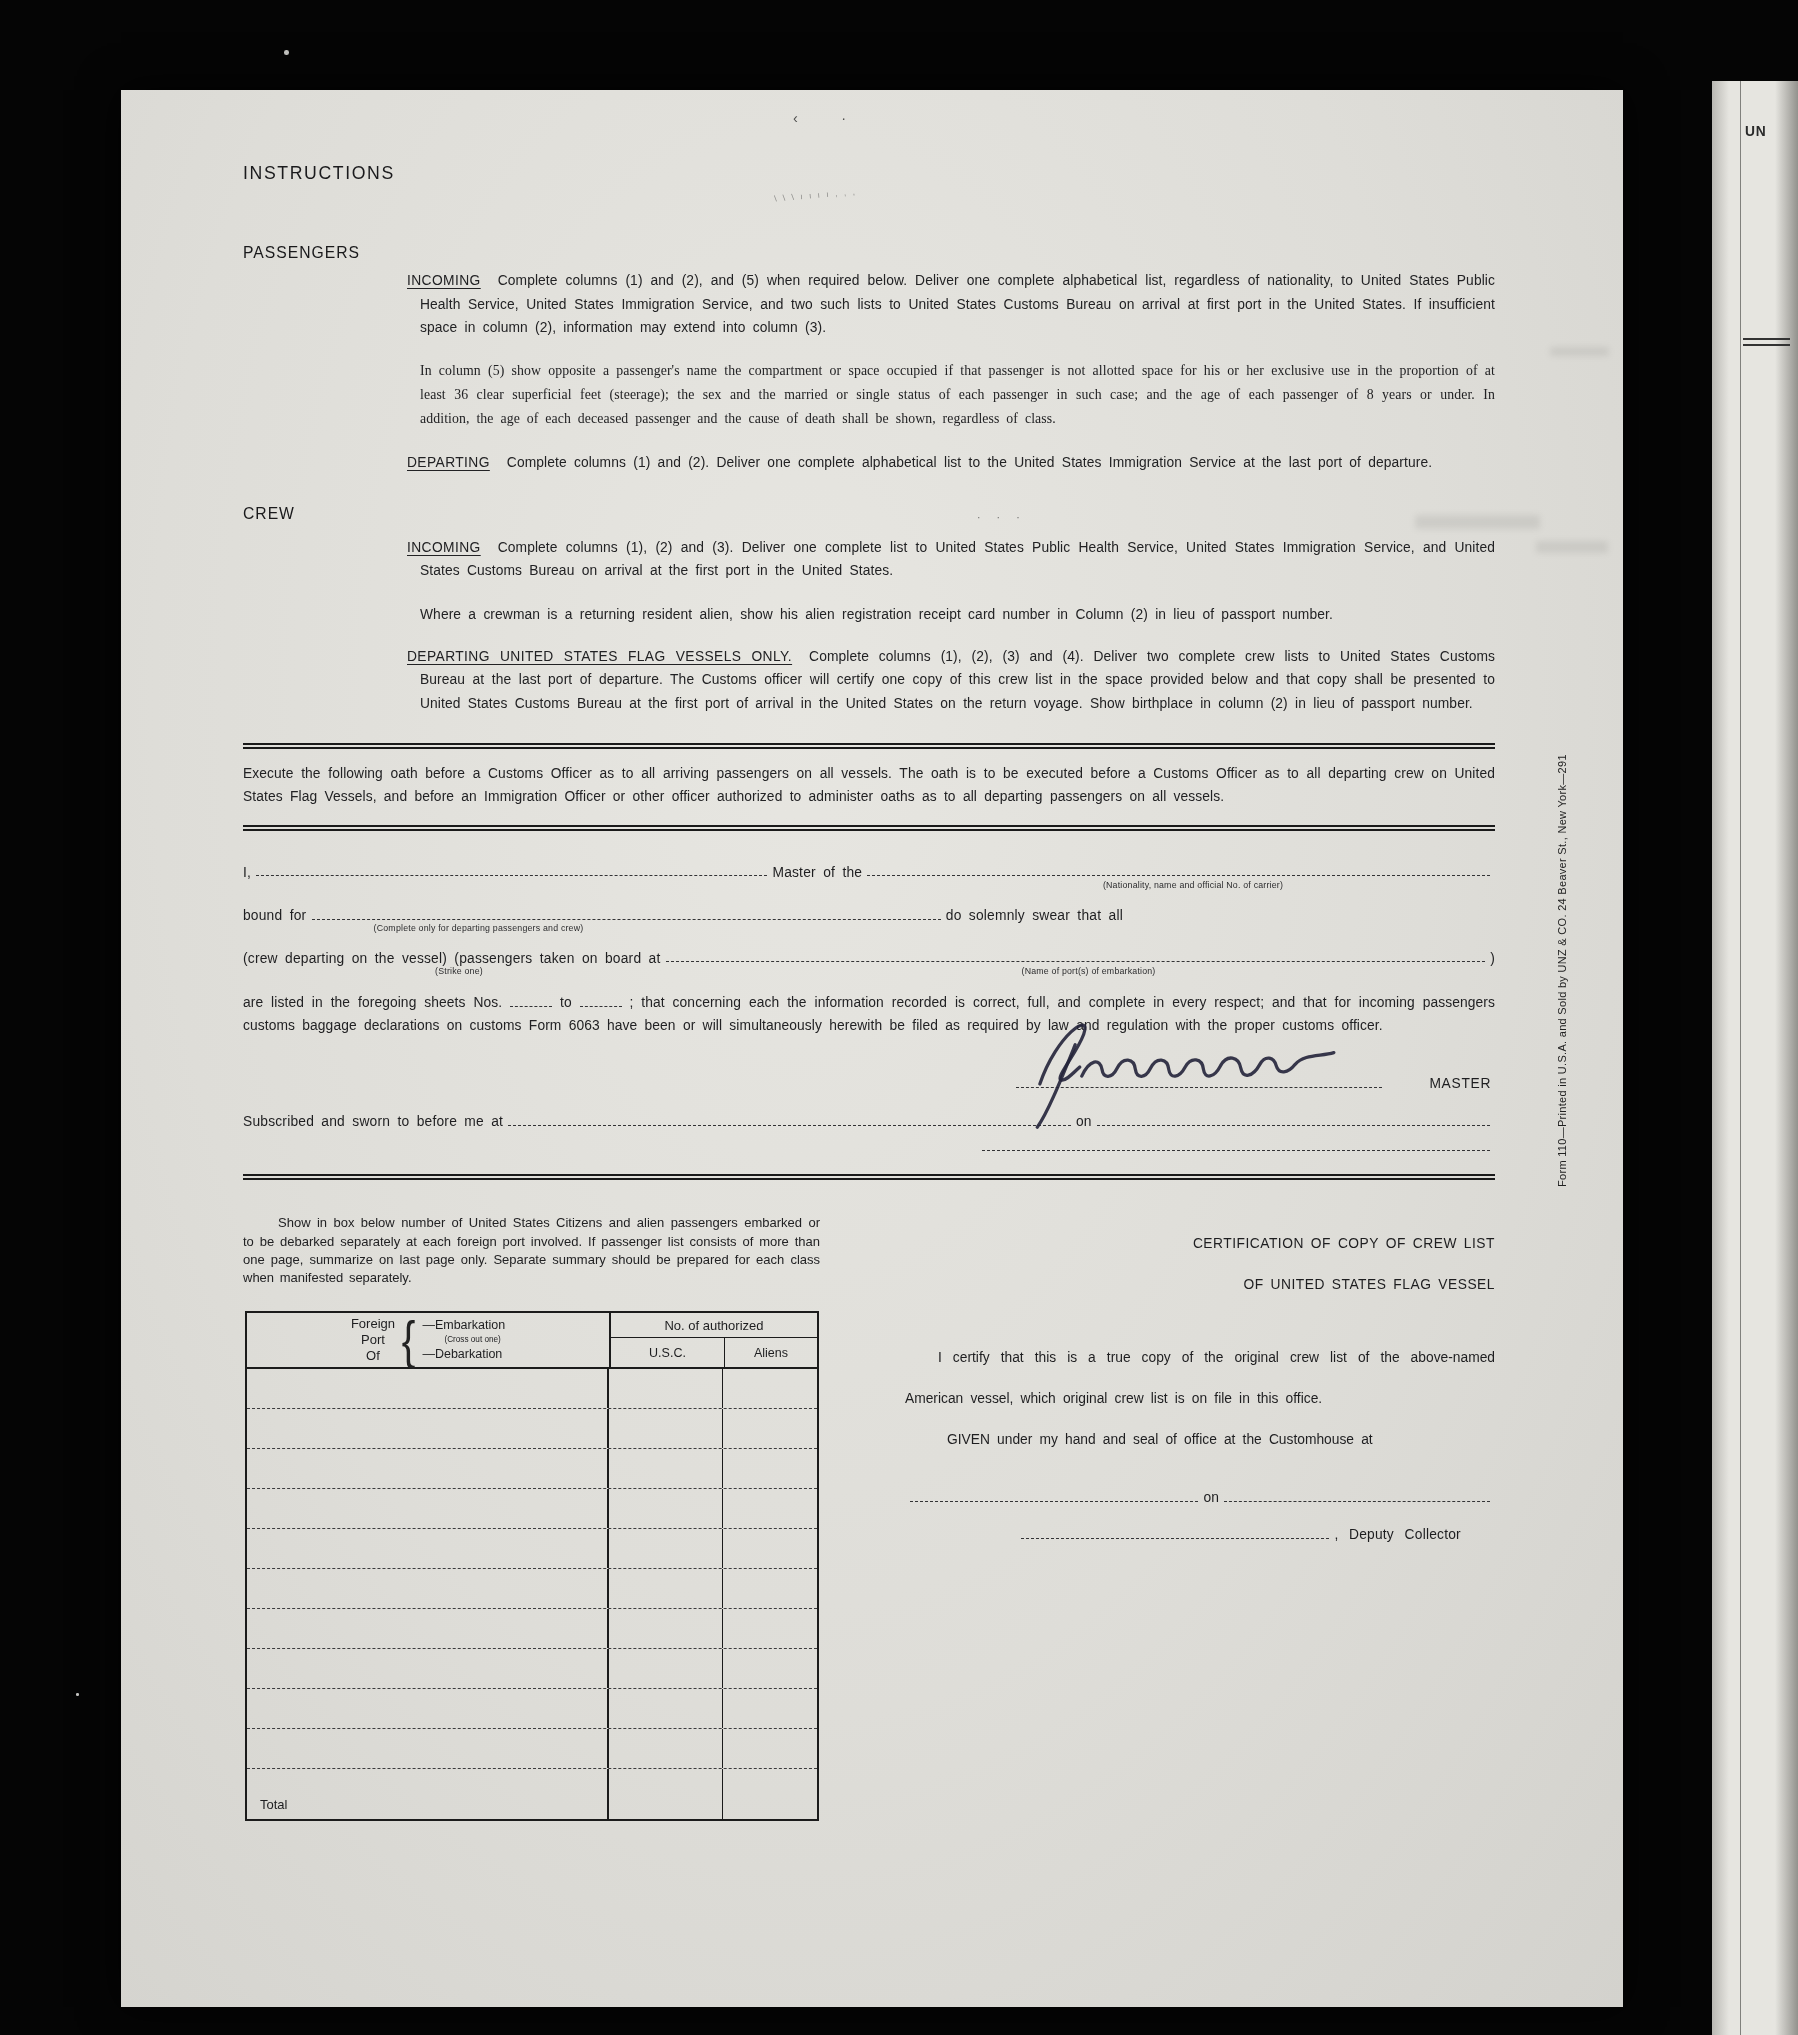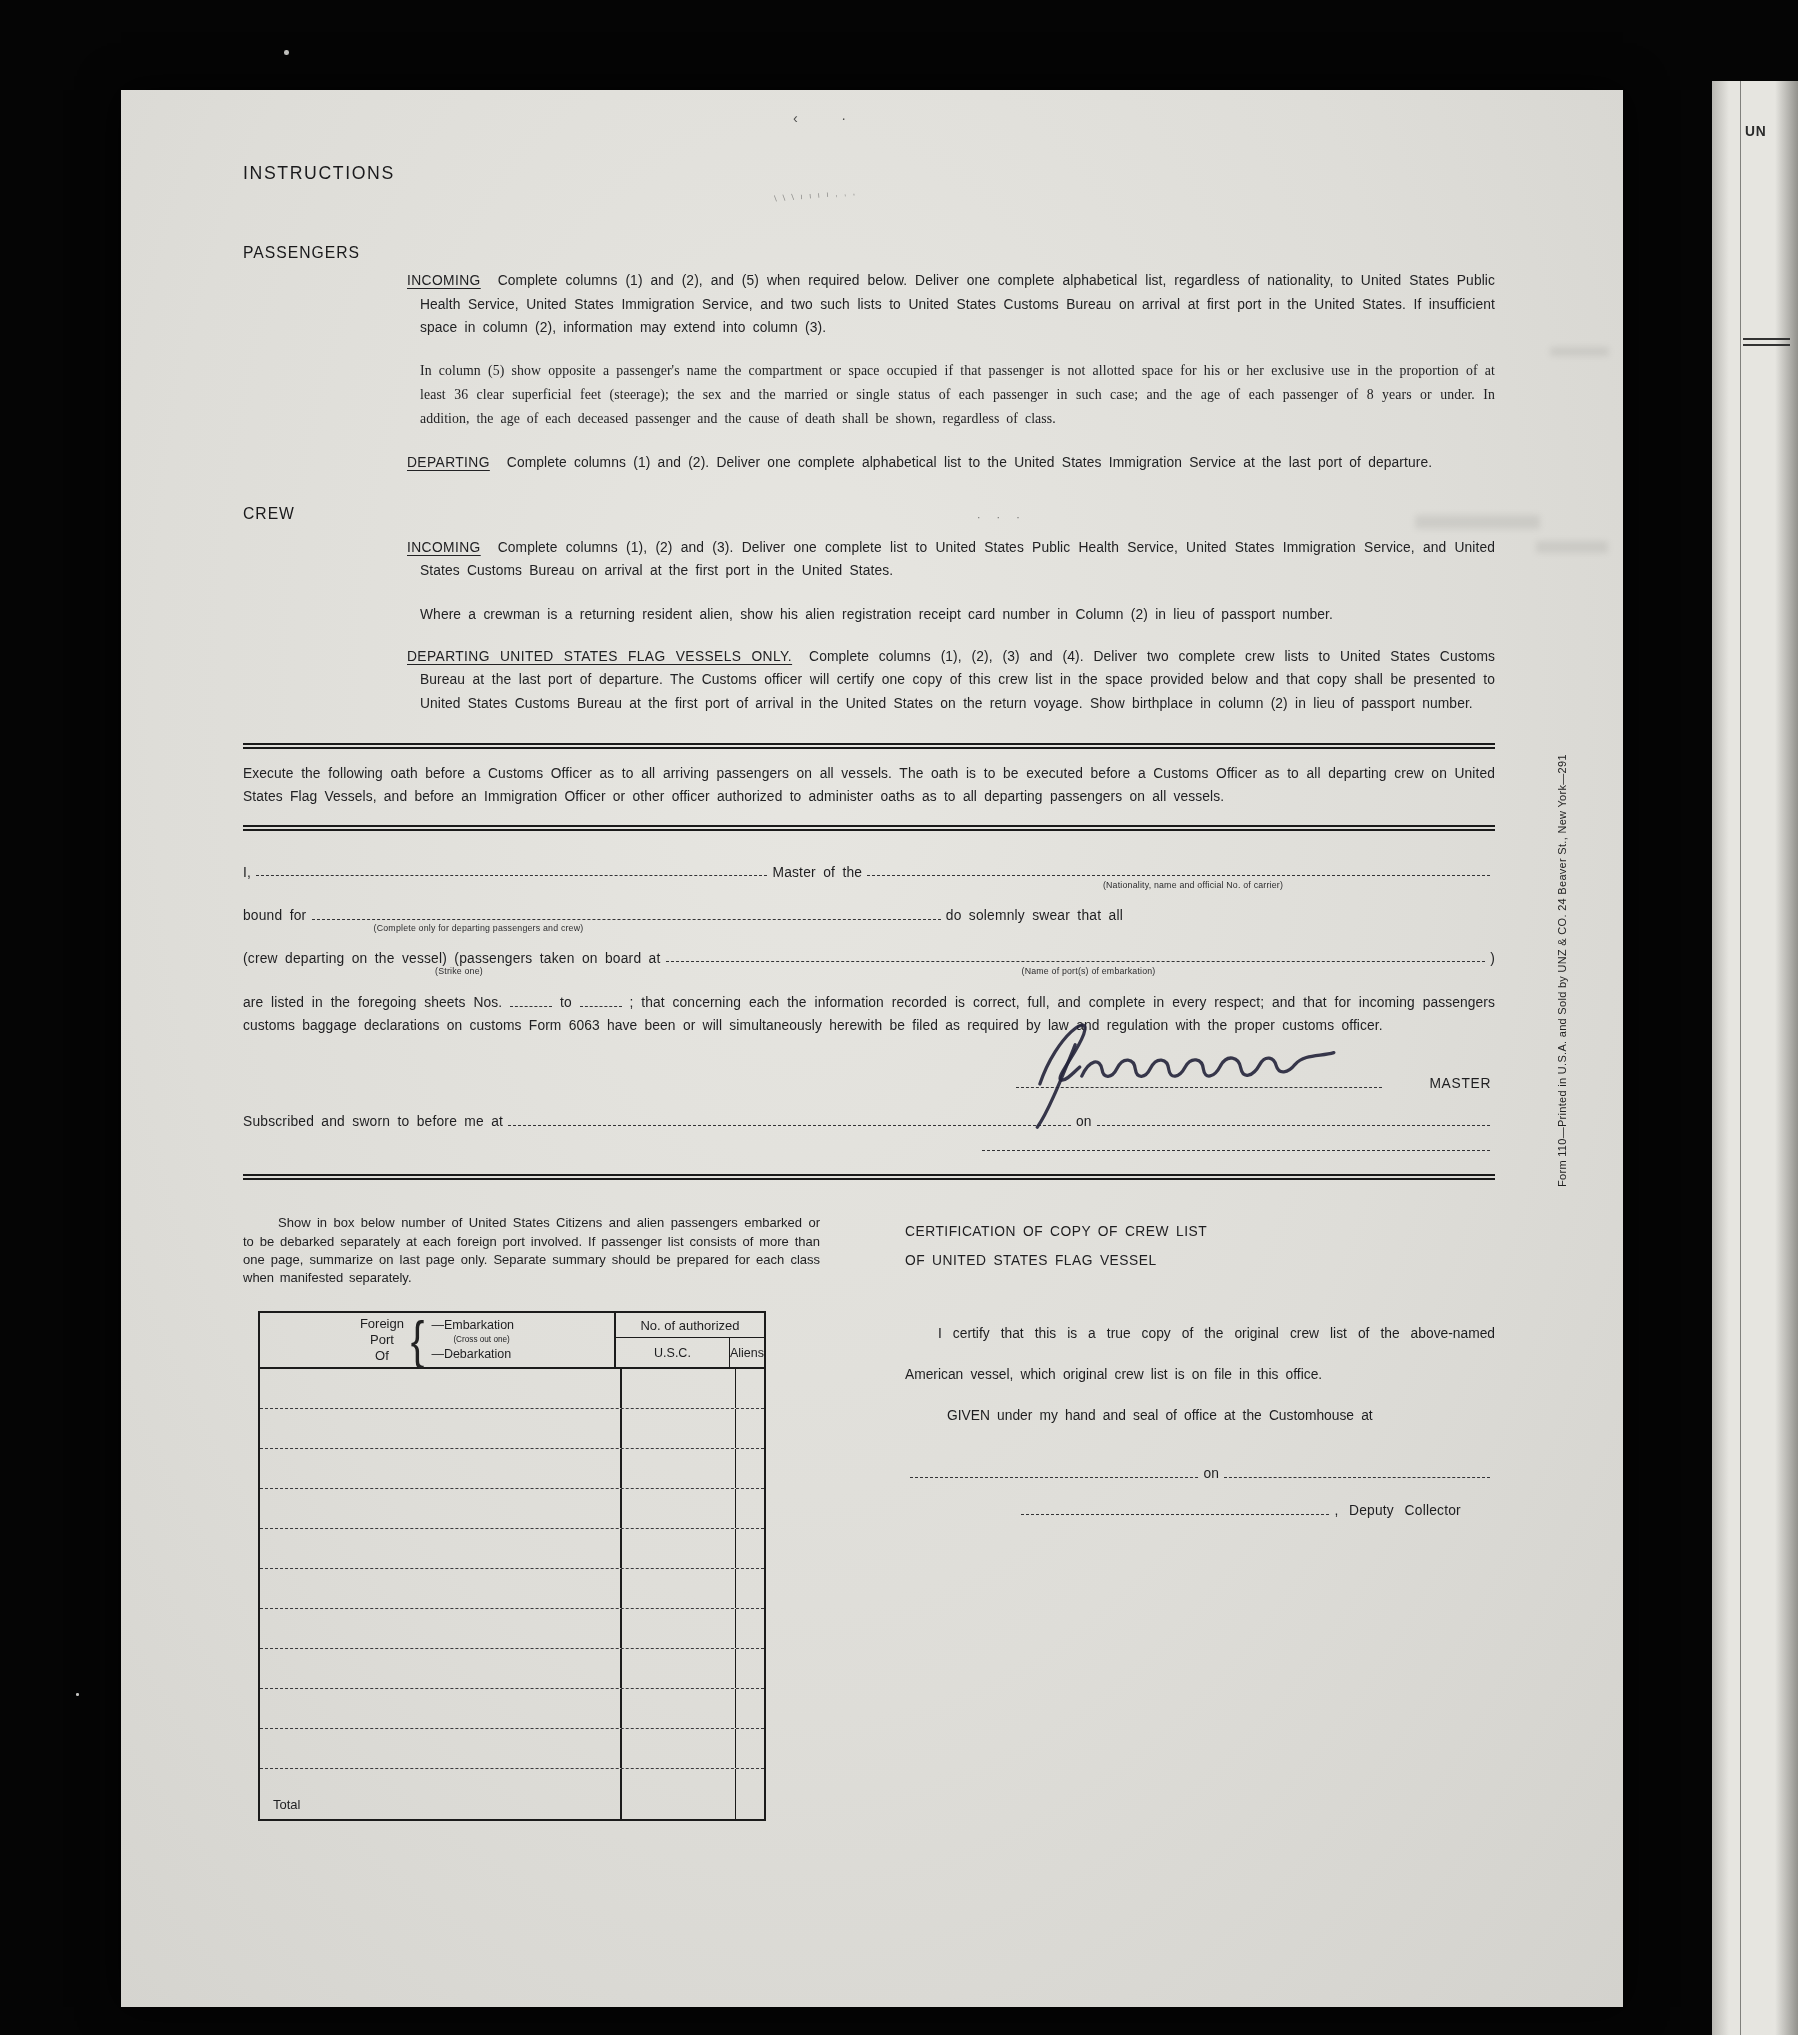--- a/index.html
+++ b/index.html
@@ -89,21 +89,21 @@
   .subscribed-row { margin-top:18.3px; }
   .extra-row { margin-top:21px; }
 
   .twocol { display:flex; margin-top:34px; }
   .leftcol { width:577px; }
   .rightcol { width:590px; margin-left:auto; }
 
   .sum-note { font-size:13px; line-height:18.3px; text-align:justify; word-spacing:2px; text-indent:35px; color:#222224; }
 
   
-  .sum-table { width:508px; border:2px solid #1b1b1b; margin-top:23.6px; margin-left:15px; font-size:13px; background:transparent; }
+  .sum-table { width:574px; border:2px solid #1b1b1b; margin-top:23.6px; margin-left:2px; font-size:13px; background:transparent; }
   .t-hdr { display:flex; border-bottom:2px solid #1b1b1b; height:56px; }
   .th-c1 { width:362px; display:flex; align-items:center; justify-content:center; gap:5.2px; }
   .fp-stack { text-align:center; line-height:15.7px; font-size:13px; }
   .brace { font-size:51px; font-weight:200; transform:scaleX(.8); color:#222; line-height:51px; }
   .ed-stack { line-height:14.4px; font-size:12.5px; }
   .ed-stack .tiny { font-size:8.2px; padding-left:22px; }
   .th-c2 { flex:1; border-left:2px solid #1b1b1b; display:flex; flex-direction:column; }
   .nop { text-align:center; padding:5.2px 0 3.9px; border-bottom:1.3px solid #1b1b1b; font-size:13px; }
   .subcols { flex:1; display:flex; }
   .subcols .sc { display:flex; align-items:center; justify-content:center; font-size:12.5px; }
@@ -112,21 +112,21 @@
   .t-row { display:flex; height:40px; border-bottom:1.3px dashed #3a3a3c; }
   .t-row .tc1 { width:362px; border-right:2px solid #1b1b1b; }
   .t-row .tc2 { width:114px; border-right:1.3px solid #1b1b1b; }
   .t-row .tc3 { flex:1; }
   .t-total { display:flex; height:50px; }
   .t-total .tc1 { width:362px; border-right:2px solid #1b1b1b; display:flex; align-items:flex-end; padding:0 0 6.6px 13px; font-size:13px; }
   .t-total .tc2 { width:114px; border-right:1.3px solid #1b1b1b; }
   .t-total .tc3 { flex:1; }
 
   
-  .cert-title { text-align:left; font-size:13.8px; letter-spacing:0.5px; line-height:22px; margin-top:7px; word-spacing:2.6px; }
+  .cert-title { text-align:right; font-size:13.8px; letter-spacing:0.5px; line-height:22px; margin-top:19px; word-spacing:2.6px; }
   .cert-body { margin-top:41px; font-size:13.8px; line-height:41px; word-spacing:3.3px; text-indent:33px; text-align:justify; }
   .cert-given { margin-top:0; font-size:13.8px; line-height:41px; word-spacing:3.3px; text-indent:42px; }
   .cert-online { margin-top:30px; }
   .cert-deputy { margin-top:22px; }
   .deputy-lbl { word-spacing:6.6px; }
 
   .side-note {
     position:absolute; right:55px; top:655px; height:452px;
     writing-mode:vertical-rl; transform:rotate(180deg);
     font-size:11px; letter-spacing:0.3px; color:#222; text-align:center;

